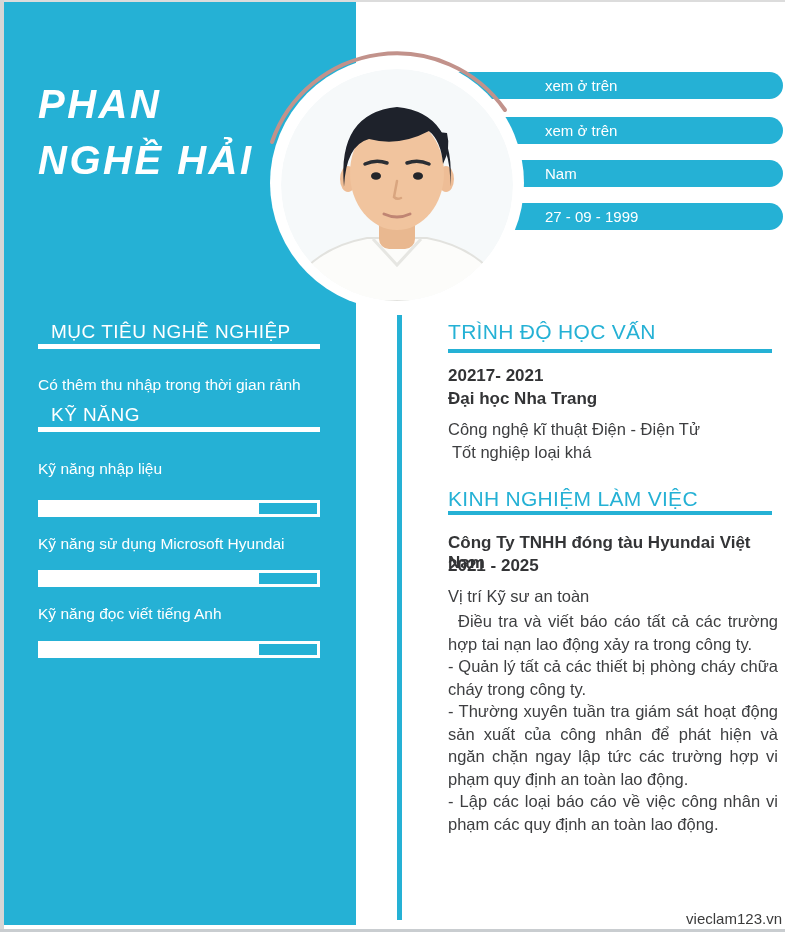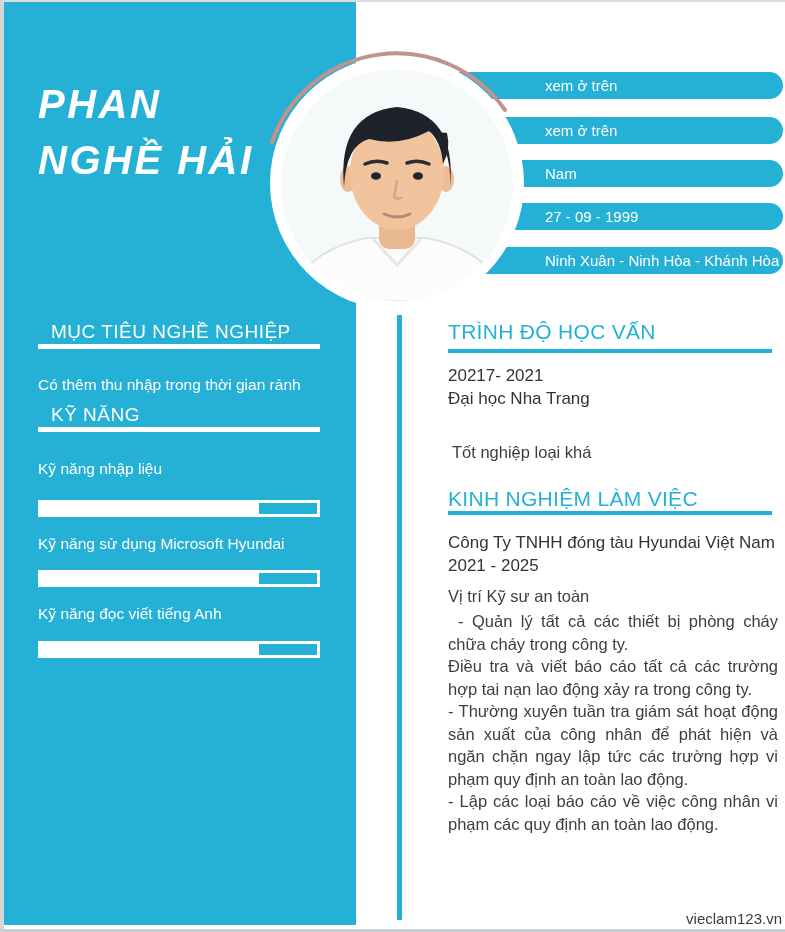--- a/index.html
+++ b/index.html
@@ -100,21 +100,21 @@
     left: 448px; width: 330px;
     color: var(--teal); font-size: 21px; letter-spacing: 0.3px;
     z-index: 5;
   }
   .main-underline {
     left: 448px; width: 324px; height: 4px;
     background: var(--teal); z-index: 5;
   }
   .t-bold {
     left: 448px; width: 330px;
-    color: #333436; font-size: 17px; font-weight: normal;
+    color: #333436; font-size: 17px; font-weight: bold;
     z-index: 5;
   }
   .t-reg {
     left: 448px; width: 330px;
     color: #3d3e40; font-size: 16.5px;
     z-index: 5;
   }
   .details {
     left: 448px; top: 610px; width: 330px;
     color: #3d3e40; font-size: 16.5px; line-height: 22.5px;
@@ -146,23 +146,20 @@
       <span>xem ở trên</span>
     </div>
   <div class="abs pill" style="top:117px">
       <span>xem ở trên</span>
     </div>
   <div class="abs pill" style="top:160px">
       <span>Nam</span>
     </div>
   <div class="abs pill" style="top:203px">
       <span>27 - 09 - 1999</span>
-    </div>
-  <div class="abs pill" style="top:247px">
-      <span>Ninh Xuân - Ninh Hòa - Khánh Hòa</span>
     </div>
 
   <div class="abs photo-outer"></div>
   <svg class="abs arc-svg" width="300" height="300" viewBox="0 0 300 300">
     <path d="M 32 117 A 132 132 0 0 1 265 85" fill="none" stroke="#c2928b" stroke-width="4" stroke-linecap="round"></path>
   </svg>
   <div class="abs photo-inner">
     <svg width="232" height="232" viewBox="0 0 232 232">
       <defs>
         <clipPath id="pc">
@@ -224,29 +221,30 @@
 
   <div class="abs skill-label" style="top:605px">Kỹ năng đọc viết tiếng Anh</div>
   <div class="abs skill-bar" style="top:641px">
     <div class="skill-bar-fill" style="width: 79%;"></div>
   </div>
 
   <div class="abs main-heading" style="top:320px">TRÌNH ĐỘ HỌC VẤN</div>
   <div class="abs main-underline" style="top:349px"></div>
   <div class="abs t-bold" style="top:366px">20217- 2021</div>
   <div class="abs t-bold" style="top:389px">Đại học Nha Trang</div>
+  <div class="abs t-reg" style="top:420px">Công nghệ kĩ thuật Điện - Điện Tử</div>
   <div class="abs t-reg" style="top:443px; padding-left:4px">Tốt nghiệp loại khá</div>
 
   <div class="abs main-heading" style="top:487px">KINH NGHIỆM LÀM VIỆC</div>
   <div class="abs main-underline" style="top:511px"></div>
   <div class="abs t-bold" style="top:533px">Công Ty TNHH đóng tàu Hyundai Việt Nam</div>
   <div class="abs t-bold" style="top:556px">2021 - 2025</div>
   <div class="abs t-reg" style="top:587px">Vị trí Kỹ sư an toàn</div>
   <div class="abs details">
+    <div class="detail-item">Điều tra và viết báo cáo tất cả các trường hợp tai nạn lao động xảy ra trong công ty.</div>
     <div class="detail-item">- Quản lý tất cả các thiết bị phòng cháy chữa cháy trong công ty.</div>
-    <div class="detail-item">Điều tra và viết báo cáo tất cả các trường hợp tai nạn lao động xảy ra trong công ty.</div>
     <div class="detail-item">- Thường xuyên tuần tra giám sát hoạt động sản xuất của công nhân để phát hiện và ngăn chặn ngay lập tức các trường hợp vi phạm quy định an toàn lao động.</div>
     <div class="detail-item">- Lập các loại báo cáo về việc công nhân vi phạm các quy định an toàn lao động.</div>
   </div>
 
   <div class="abs watermark">vieclam123.vn</div>
 
 </div>
 
 </body></html>

